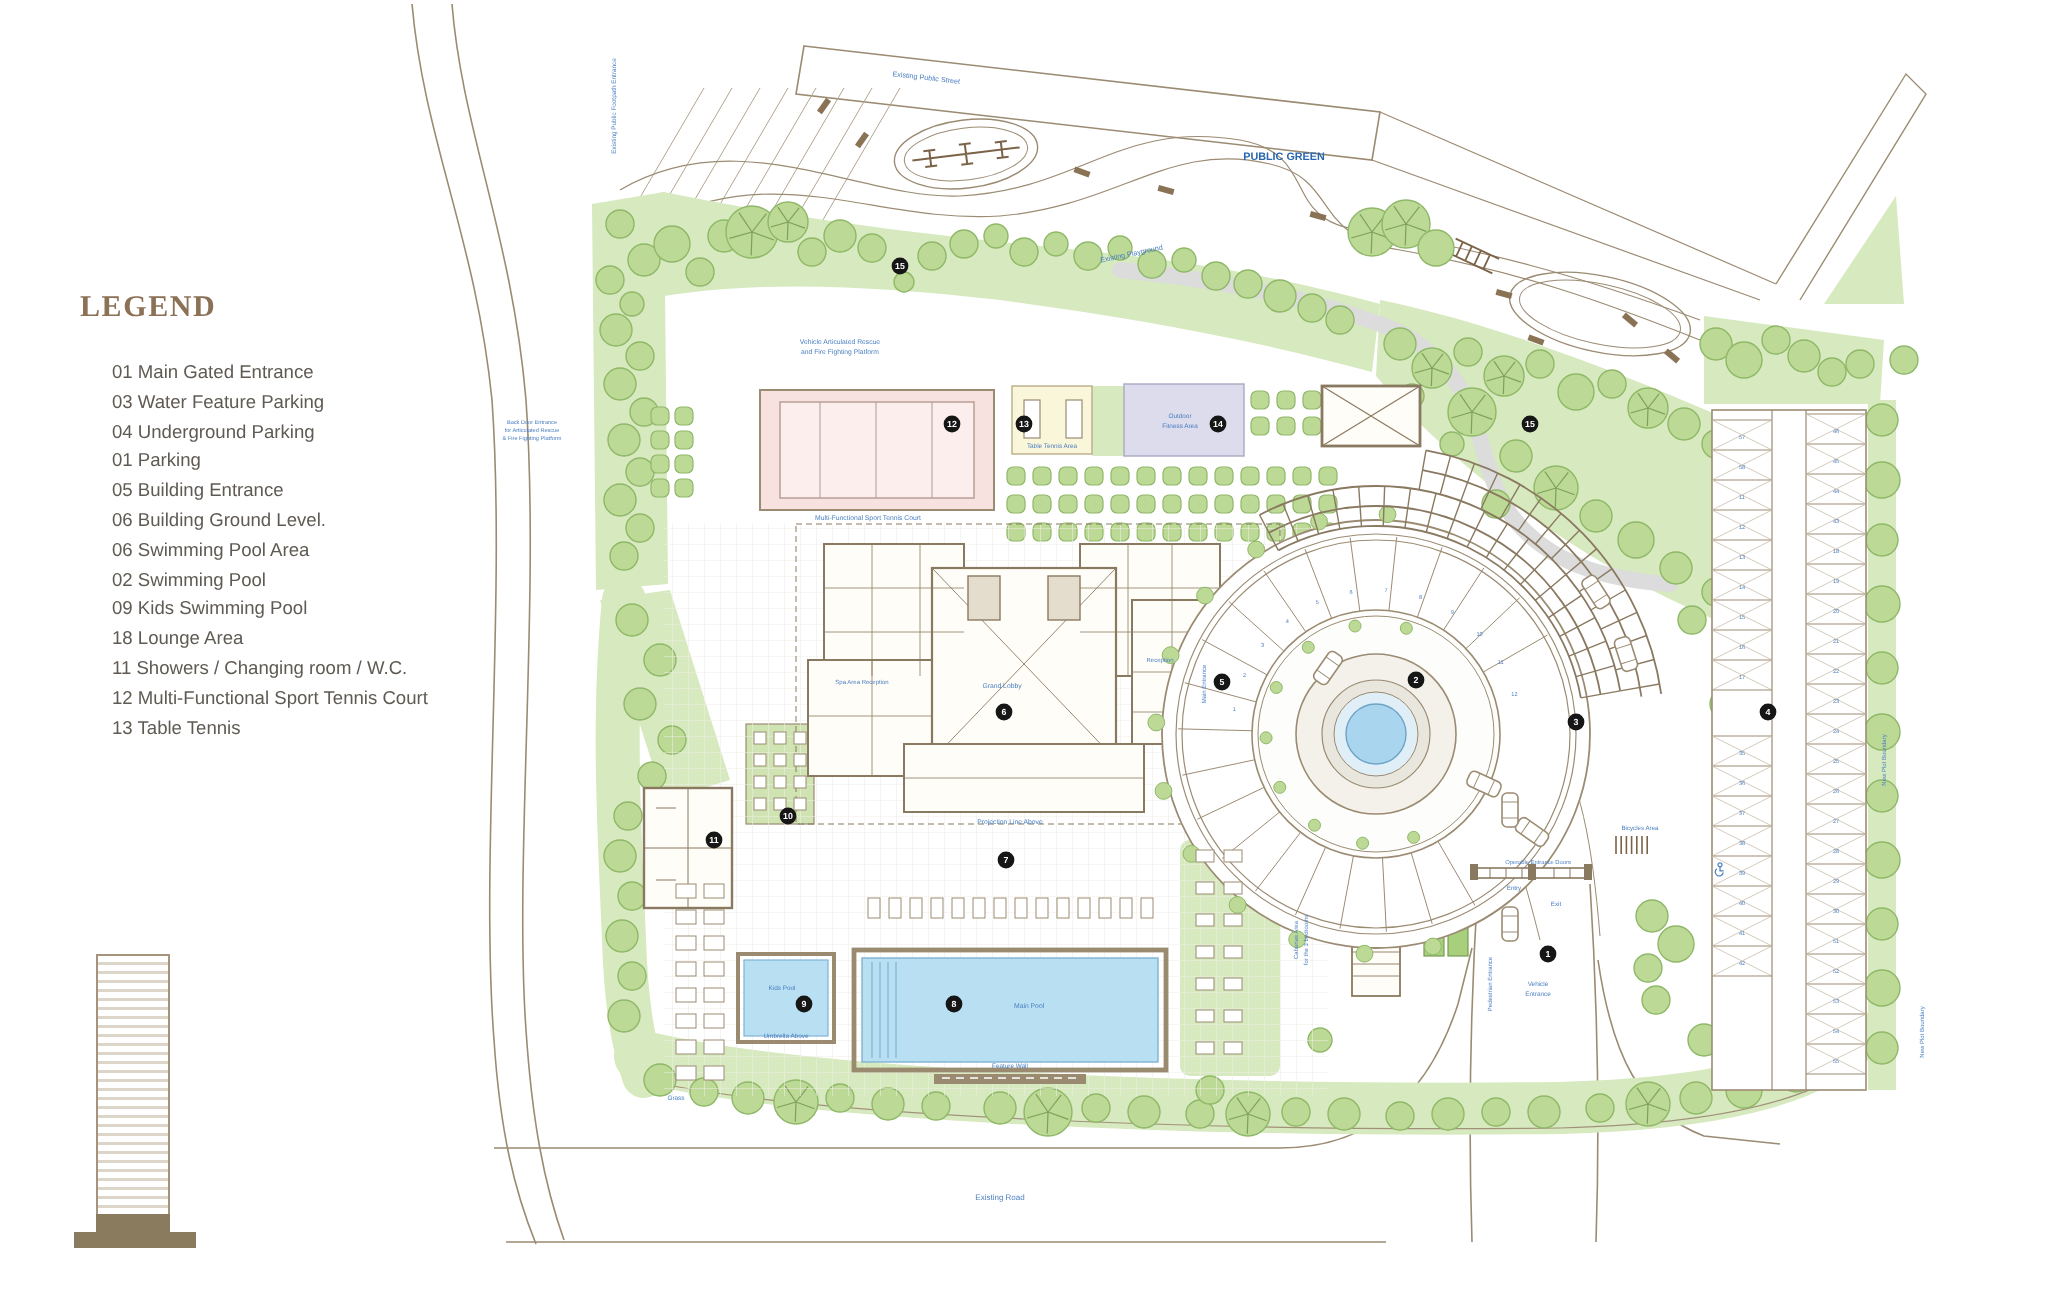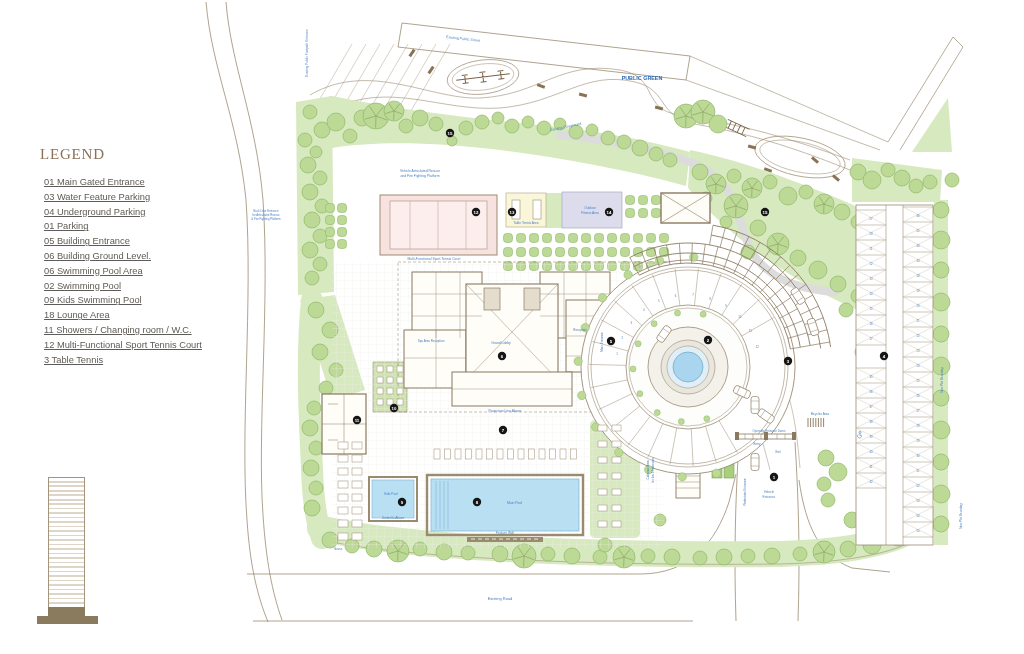--- a/index.html
+++ b/index.html
@@ -1,21 +1,21 @@
 <!DOCTYPE html>
 <html><head>
 <meta charset="utf-8">
 <style>
   html,body{margin:0;padding:0;background:#fff;}
   #stage{position:relative;width:1024px;height:654px;overflow:hidden;background:#ffffff;
          font-family:"Liberation Sans",sans-serif;}
   #legend{position:absolute;left:40px;top:146px;width:210px;color:#5c5c5c;}
-  #legend h1{font-family:"Liberation Serif",serif;font-size:15px;font-weight:400;
+  #legend h1{font-family:"Liberation Serif",serif;font-size:15px;font-weight:700;
              color:#8b7156;letter-spacing:.8px;margin:0 0 12px 0;}
-  #legend ul{list-style:none;margin:4px;padding:0;text-decoration:underline;}
+  #legend ul{list-style:none;margin:16px;padding:0;}
   #legend li{font-size:9.3px;line-height:14.8px;white-space:nowrap;color:#5f5a53;}
   #tower{position:absolute;left:48px;top:477px;width:37px;height:131px;
          border:1px solid #a5937b;box-sizing:border-box;
          background:repeating-linear-gradient(to bottom,#ffffff 0 2.9px,#ddd5c7 2.9px 4.5px);}
   #tower-podium{position:absolute;left:48px;top:607px;width:37px;height:9px;background:#8a7a5e;}
   #tower-base{position:absolute;left:37px;top:616px;width:61px;height:8px;background:#8a7a5e;}
   svg text{font-family:"Liberation Sans",sans-serif;}
   .lbl{fill:#4a7fc1;}
   .lblb{fill:#2a66b0;font-weight:bold;}
   .ln{stroke:#9b8b72;fill:none;}
@@ -33,21 +33,21 @@
         <li>04 Underground Parking</li>
         <li>01 Parking</li>
         <li>05 Building Entrance</li>
         <li>06 Building Ground Level.</li>
         <li>06 Swimming Pool Area</li>
         <li>02 Swimming Pool</li>
         <li>09 Kids Swimming Pool</li>
         <li>18 Lounge Area</li>
         <li>11 Showers / Changing room / W.C.</li>
         <li>12 Multi-Functional Sport Tennis Court</li>
-        <li>3 Table Tennis</li>
+        <li>13 Table Tennis</li>
       </ul>
   </div>
 
   <div id="tower"></div>
   <div id="tower-podium"></div>
   <div id="tower-base"></div>
 
   <svg id="plan" viewBox="0 0 1024 654" width="1024" height="654" style="position:absolute;left:0;top:0;">
     <defs>
       <pattern id="grid" width="8" height="8" patternUnits="userSpaceOnUse">

